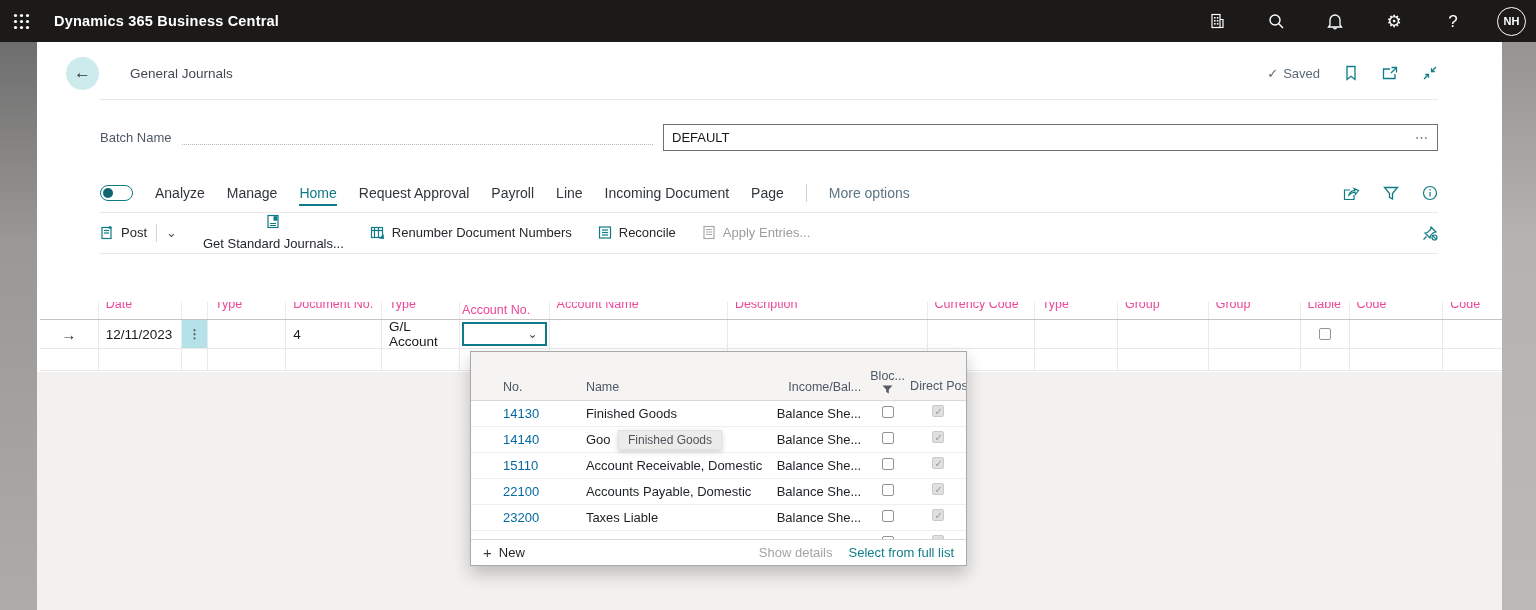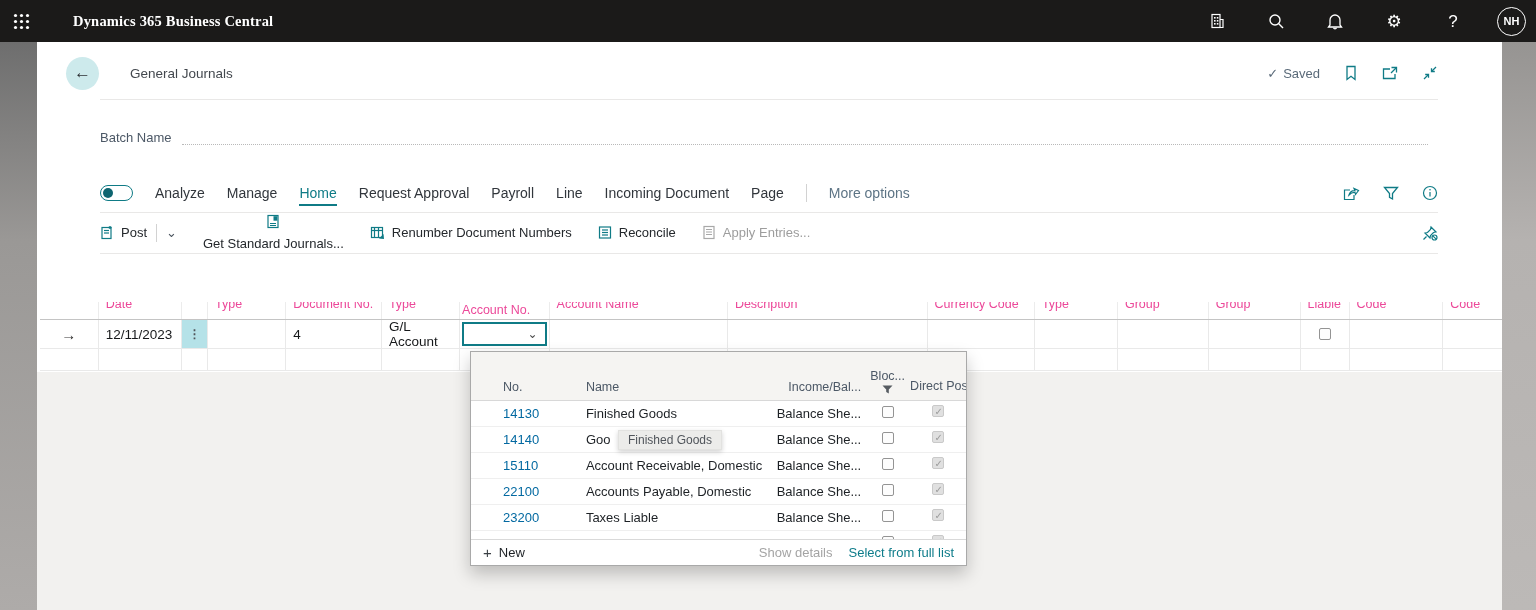--- a/index.html
+++ b/index.html
@@ -4,21 +4,21 @@
 <style>
   * { margin:0; padding:0; box-sizing:border-box; }
   html,body { width:1536px; height:610px; overflow:hidden; }
   body { font-family:"Liberation Sans", sans-serif; background:#b3b1af; position:relative; }
   .screen { position:absolute; inset:0; }
 
   
   .topbar { position:absolute; left:0; top:0; width:1536px; height:42px; background:#1b1a19;
             display:flex; align-items:center; color:#fff; z-index:20; }
   .waffle { width:42px; height:42px; display:flex; align-items:center; justify-content:center; cursor:pointer; }
-  .topbar-title { font-size:14.5px; font-weight:700; margin-left:31px; letter-spacing:.2px;font-family:Liberation Serif, serif; }
+  .topbar-title { font-size:14.5px; font-weight:700; margin-left:12px; letter-spacing:.2px; }
   .topbar-right { margin-left:auto; display:flex; align-items:center; gap:29px; padding-right:10px; }
   .tb-icon { width:30px; height:30px; display:flex; align-items:center; justify-content:center; cursor:pointer; color:#fff; }
   .tb-glyph { font-size:17px; line-height:1; }
   .avatar { width:29px; height:29px; border-radius:50%; border:1.5px solid #fff; display:flex;
             align-items:center; justify-content:center; font-size:11px; font-weight:700; cursor:pointer; }
 
   
   .left-strip  { position:absolute; left:0; top:42px; width:37px; height:568px;
                  background:linear-gradient(180deg,#6e6e6e,#9a9896 35%,#aeaba9); }
   .right-strip { position:absolute; right:0; top:42px; width:34px; height:568px;
@@ -215,20 +215,24 @@
           </svg>
         </div>
       </div>
     </div>
 
     <div class="sep sep1"></div>
 
     <div class="batch">
       <span class="batch-label">Batch Name</span>
       <span class="leader"></span>
+      <div class="field">
+        <span class="field-value">DEFAULT</span>
+        <span class="field-ellipsis">⋯</span>
+      </div>
     </div>
 
     <div class="menurow">
       <div class="toggle">
           <div class="knob"></div>
         </div>
       <span class="menu-item">Analyze</span>
       <span class="menu-item">Manage</span>
       <span class="menu-item active">Home</span>
       <span class="menu-item">Request Approval</span>

